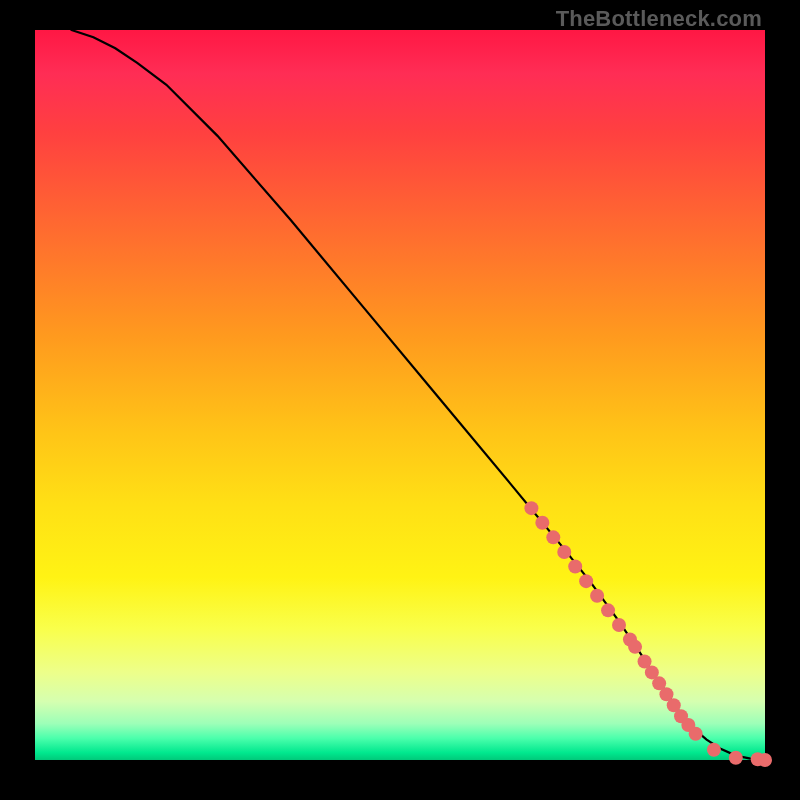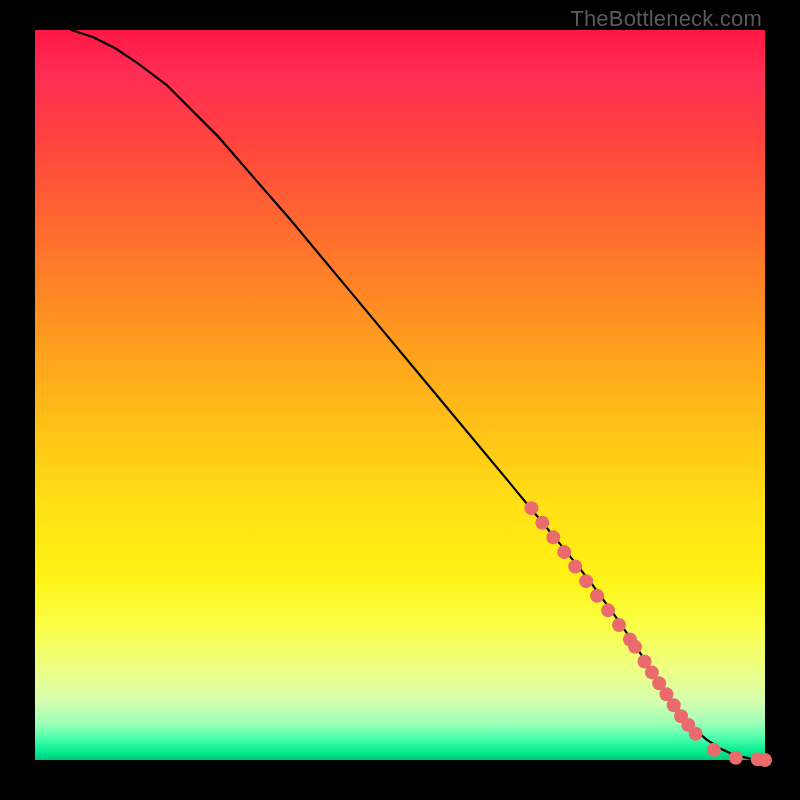--- a/index.html
+++ b/index.html
@@ -36,21 +36,21 @@
       #00e88e 99%,
       #00c97a 100%
     );
   }
   .watermark {
     position: absolute;
     top: 6px;
     right: 38px;
     color: #5a5a5a;
     font-size: 22px;
-    font-weight: 400;
+    font-weight: 700;
     letter-spacing: 0.2px;
     user-select: none;
   }
   svg.overlay {
     position: absolute;
     left: 35px;
     top: 30px;
     width: 730px;
     height: 730px;
     overflow: visible;

